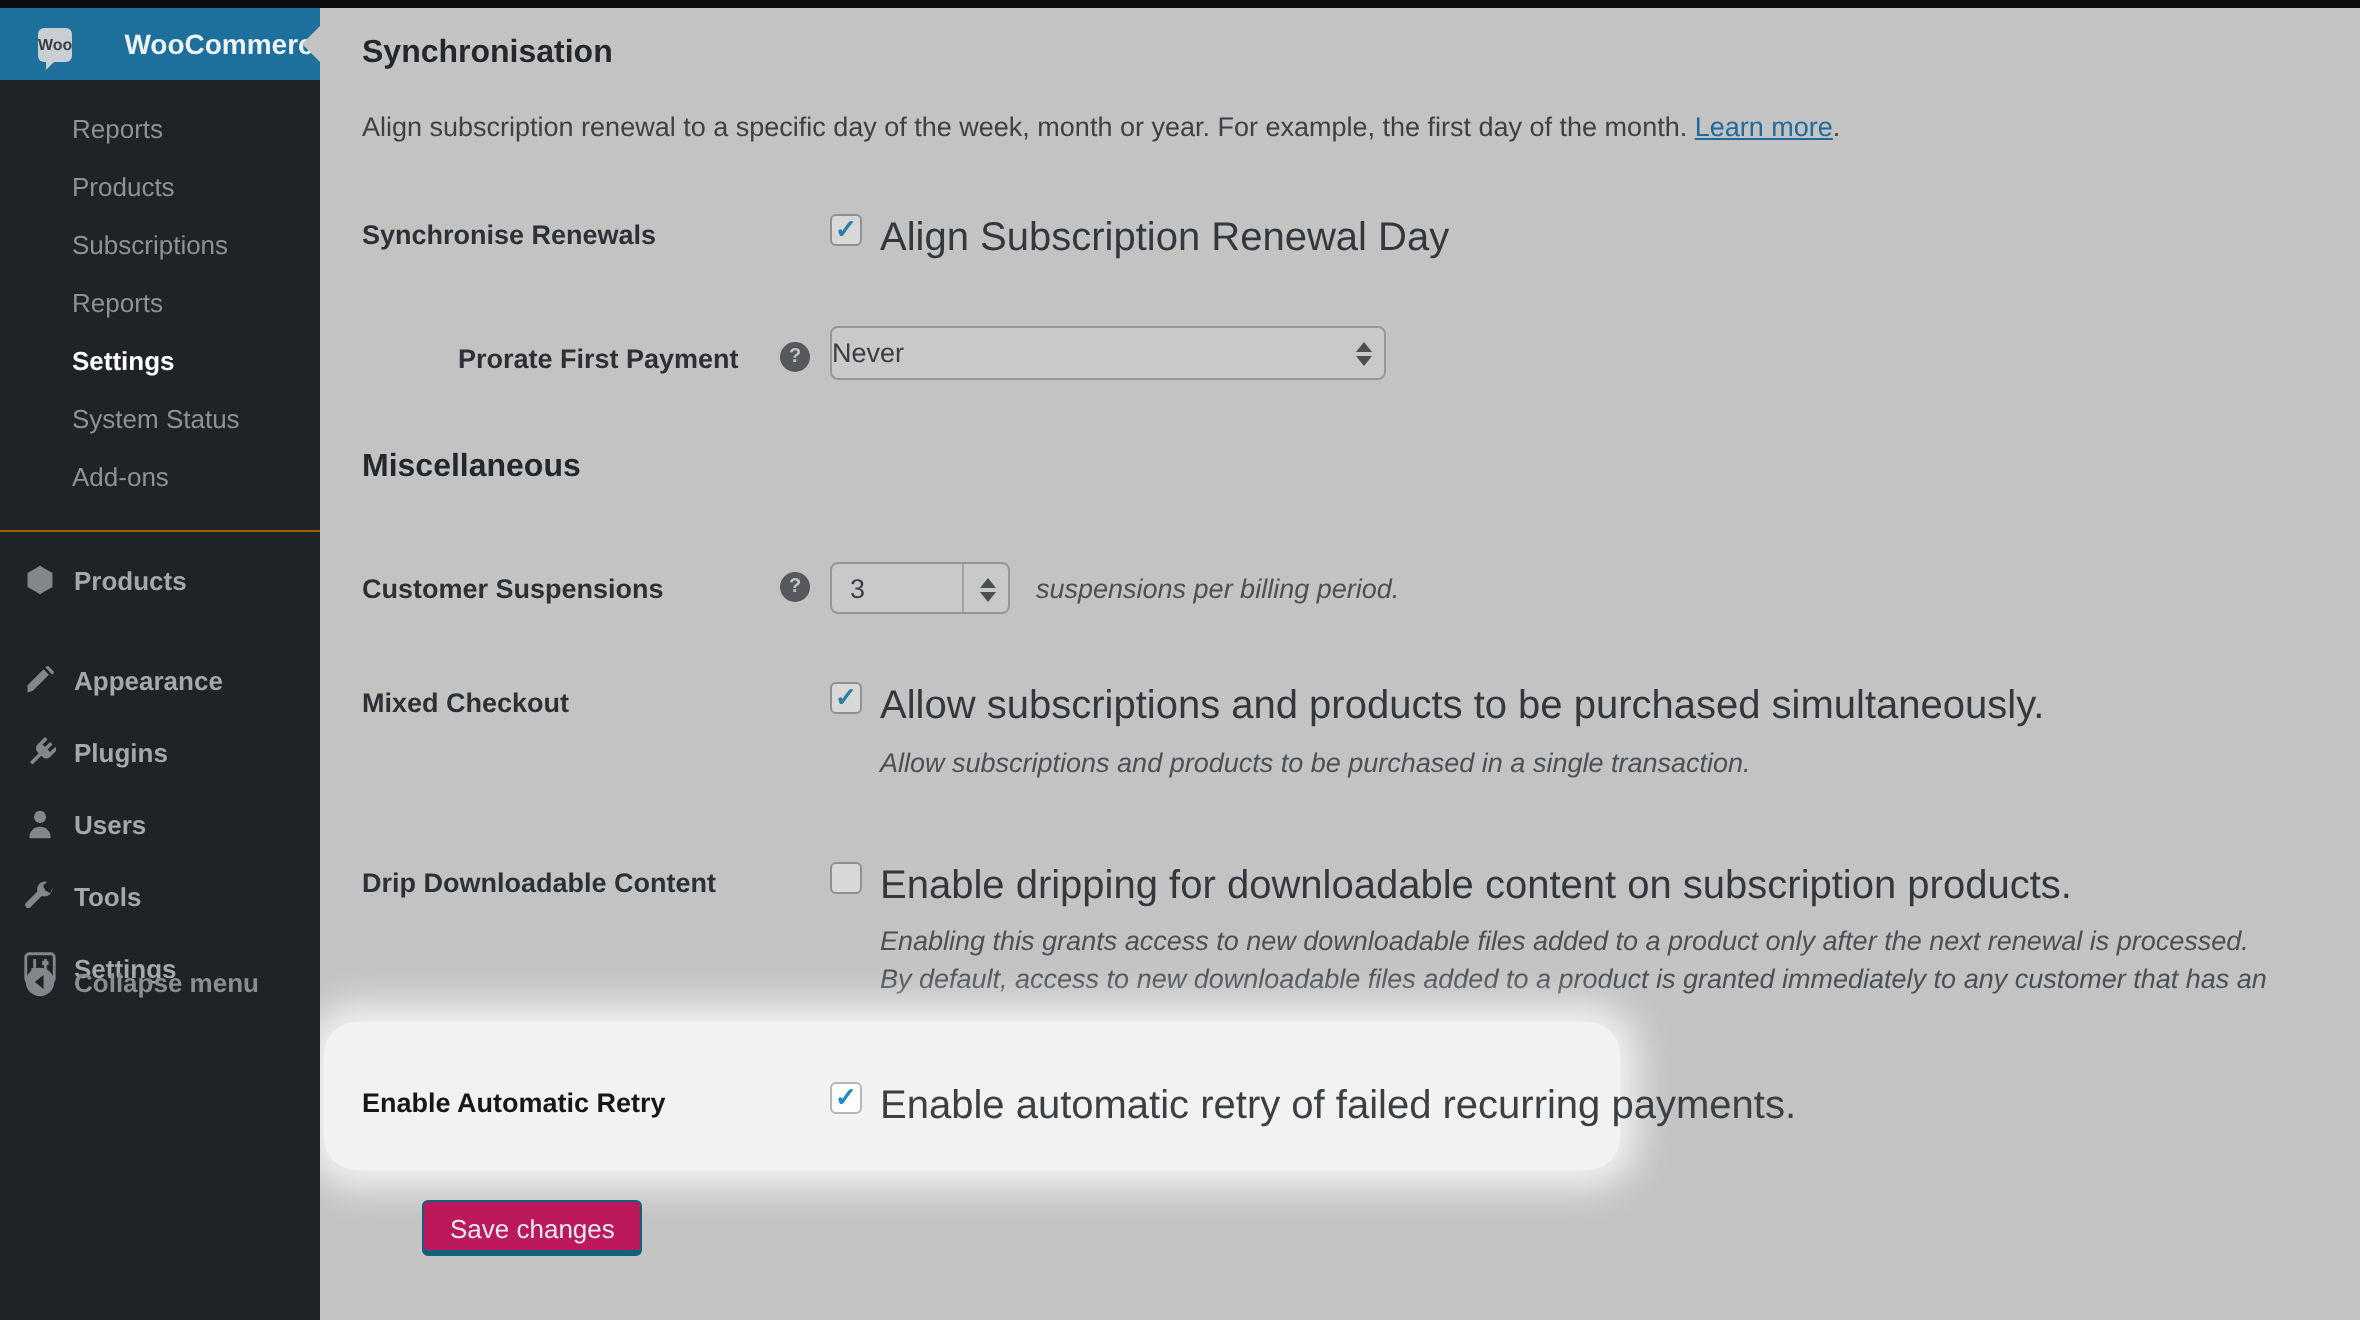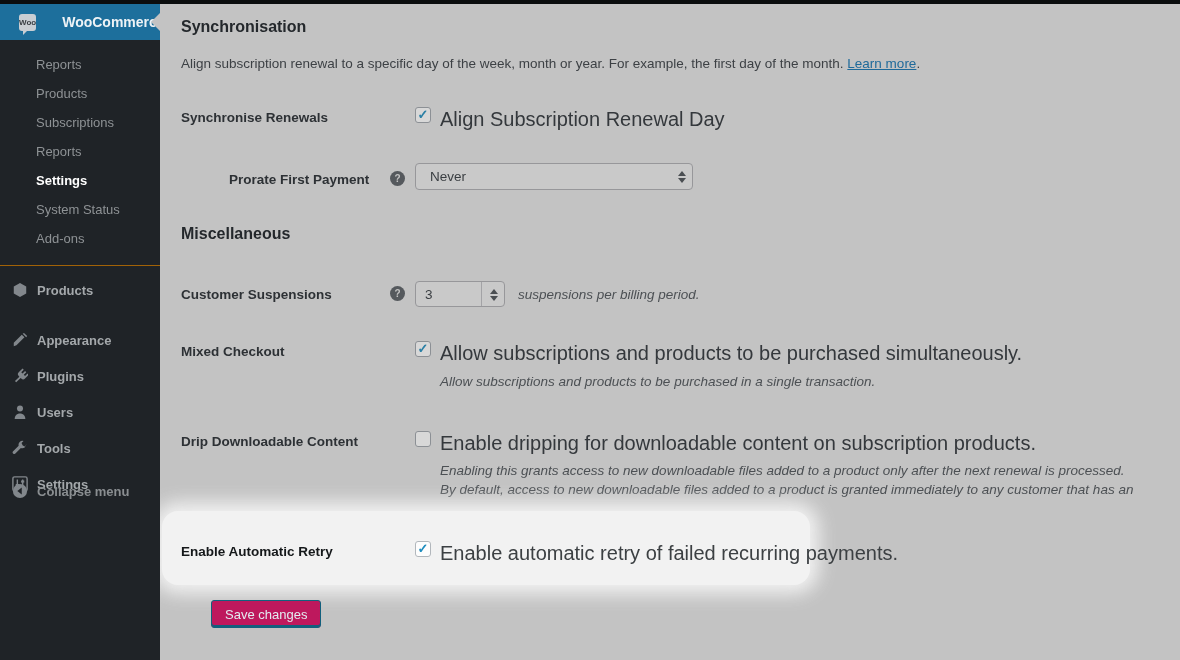--- a/index.html
+++ b/index.html
@@ -59,21 +59,21 @@
   .cb-label { position:absolute; font-size:20px; color:#34383c; white-space:nowrap; }
   .italic-desc { position:absolute; font-size:13.5px; font-style:italic; color:#4c5054;
     white-space:nowrap; }
 
   .help-tip { position:absolute; width:15px; height:15px; border-radius:50%;
     background:#55595d; color:#c3c3c3; font-size:10px; font-weight:bold;
     text-align:center; line-height:15px; cursor:pointer; }
 
   .select-box { position:absolute; left:255px; top:159px; width:278px; height:27px;
     background:#c9c9c9; border:1px solid #97979a; border-radius:4px; display:flex;
-    align-items:center; padding-left:14px; font-size:13.5px; color:#3a3e42;
+    align-items:center; padding-left:0; font-size:13.5px; color:#3a3e42;
     cursor:pointer; }
   .stepper { position:absolute; right:6px; top:3px; display:flex; flex-direction:column;
     align-items:center; justify-content:center; height:20px; }
   .tri-up { width:0; height:0; border-left:4px solid transparent;
     border-right:4px solid transparent; border-bottom:5px solid #4a4e52; margin-bottom:2px; }
   .tri-down { width:0; height:0; border-left:4px solid transparent;
     border-right:4px solid transparent; border-top:5px solid #4a4e52; }
 
   .num-box { position:absolute; left:255px; top:277px; width:90px; height:26px;
     background:#c9c9c9; border:1px solid #97979a; border-radius:4px; display:flex;

